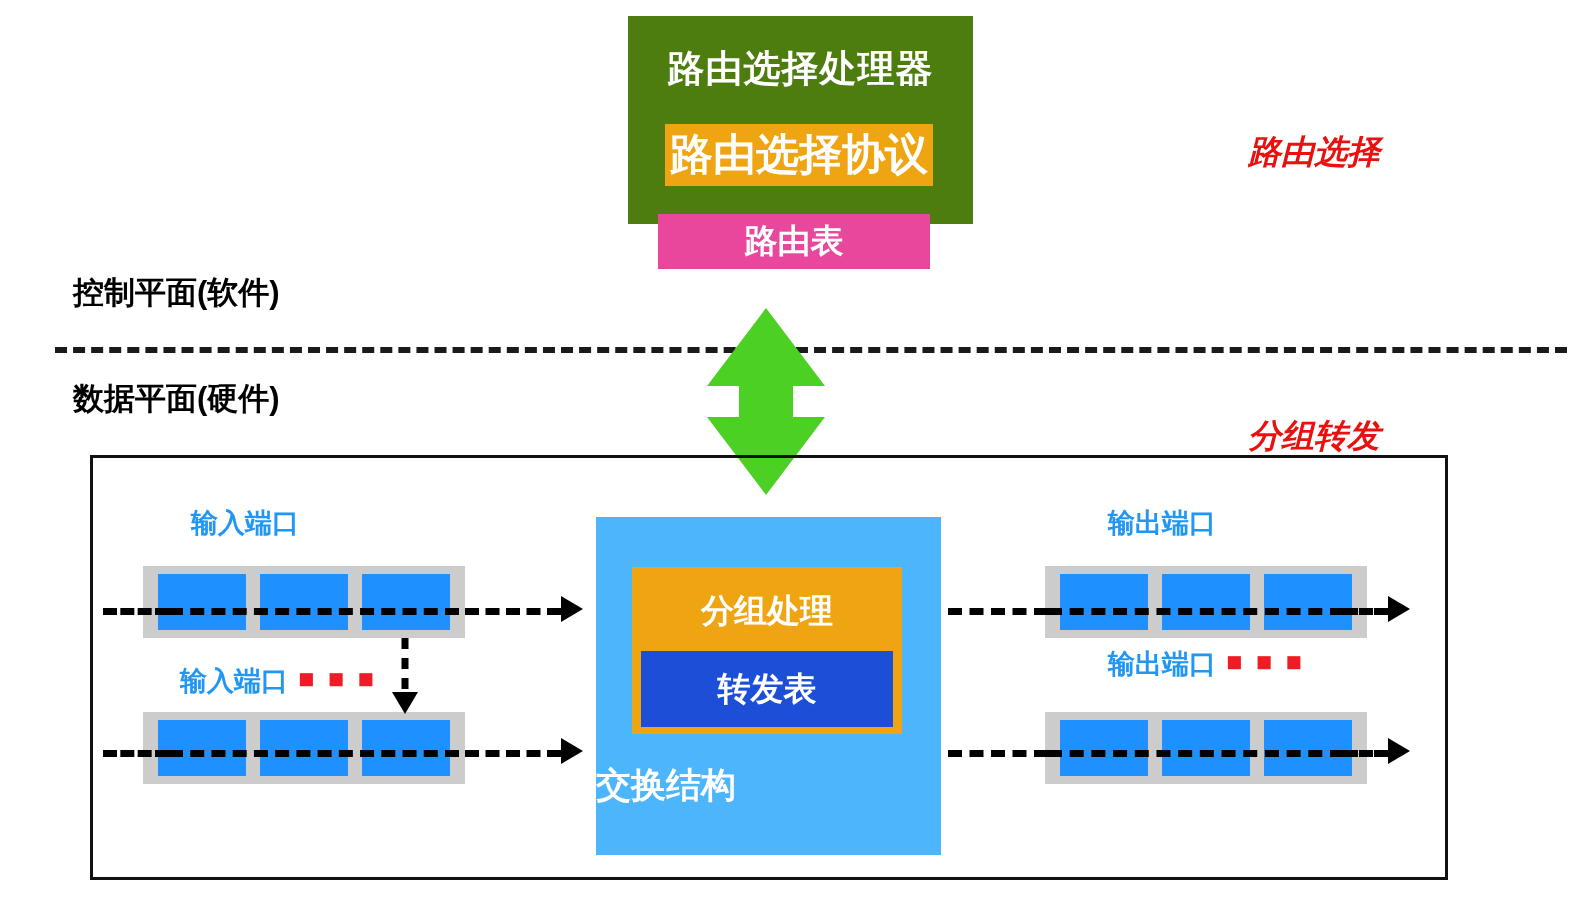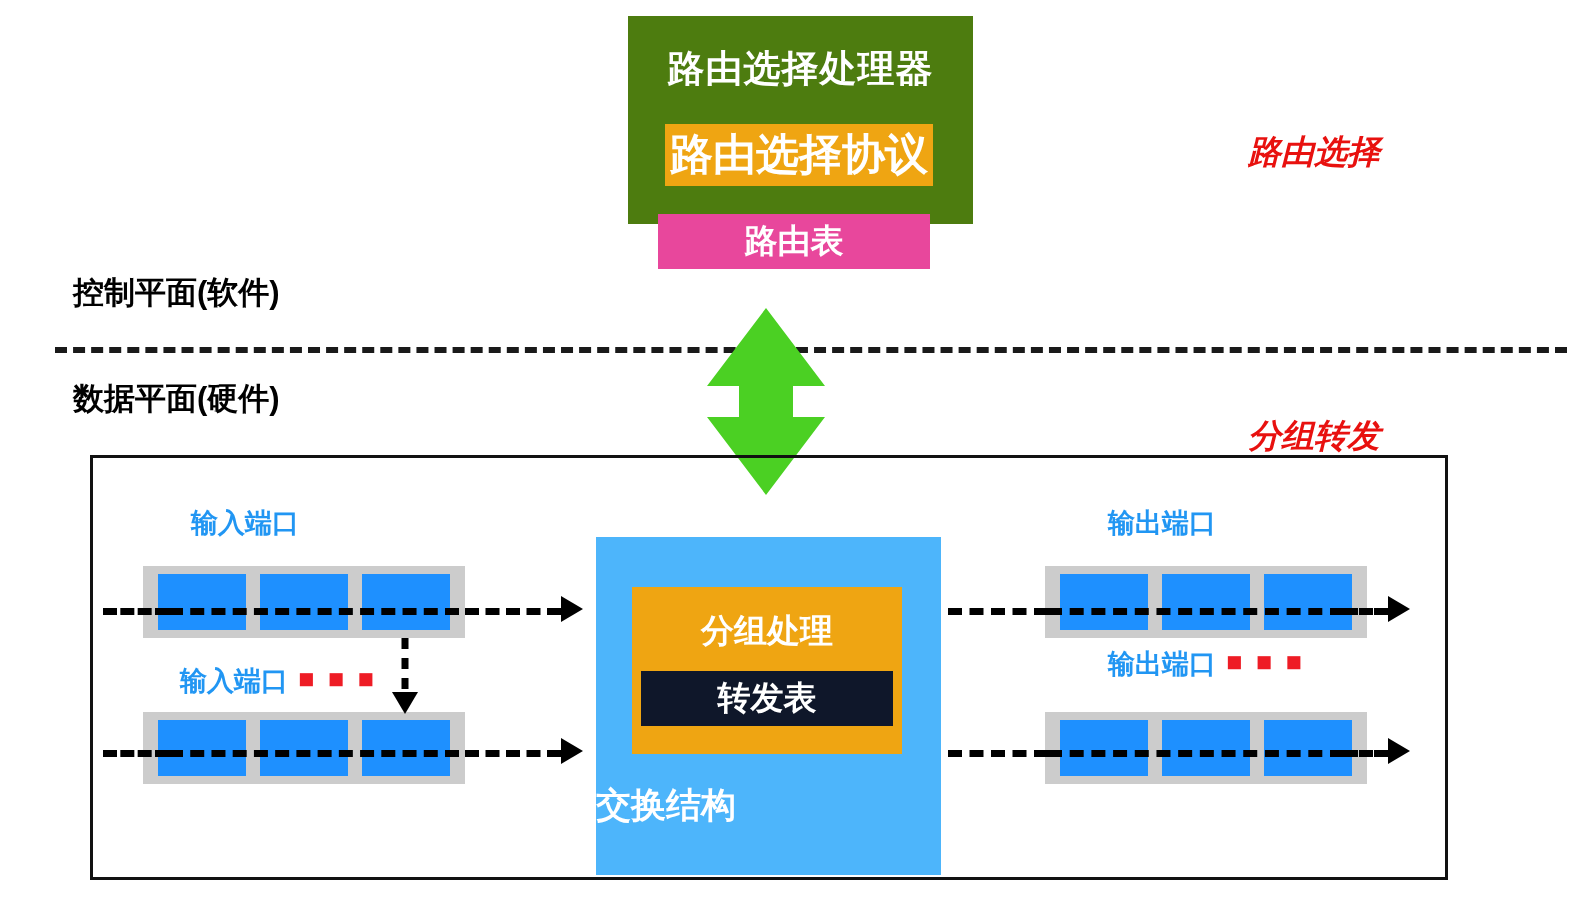--- a/index.html
+++ b/index.html
@@ -142,42 +142,41 @@
     border-top: 13px solid transparent;
     border-bottom: 13px solid transparent;
     border-left: 22px solid #000000;
   }
 
   
   #switch-fabric {
     left: 596px; top: 517px;
     width: 345px; height: 338px;
     background: #4db5fb;
-    margin-top: 20px;
   }
   #packet-processing-box {
     position: absolute;
     left: 36px; top: 50px;
     width: 270px; height: 167px;
     background: #efa512;
   }
   #packet-processing-label {
     position: absolute;
     left: 0; top: 22px;
     width: 270px;
     text-align: center;
     color: #ffffff;
     font-size: 33px;
     font-weight: bold;
   }
   #forwarding-table-box {
     position: absolute;
     left: 9px; top: 84px;
-    width: 252px; height: 55px;
-    background: #0f172a;
+    width: 252px; height: 76px;
+    background: #1d4ed8;
     display: flex; align-items: center; justify-content: center;
     color: #ffffff;
     font-size: 33px;
     font-weight: bold;
   }
   #switch-fabric-label {
     position: absolute;
     left: 0; top: 245px;
     width: 345px;
     color: #ffffff;

